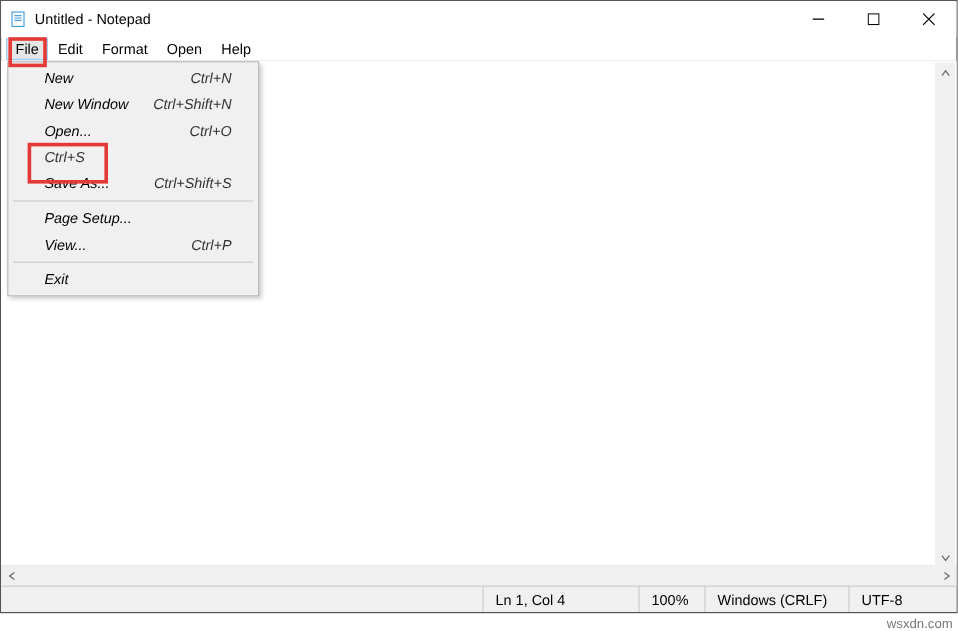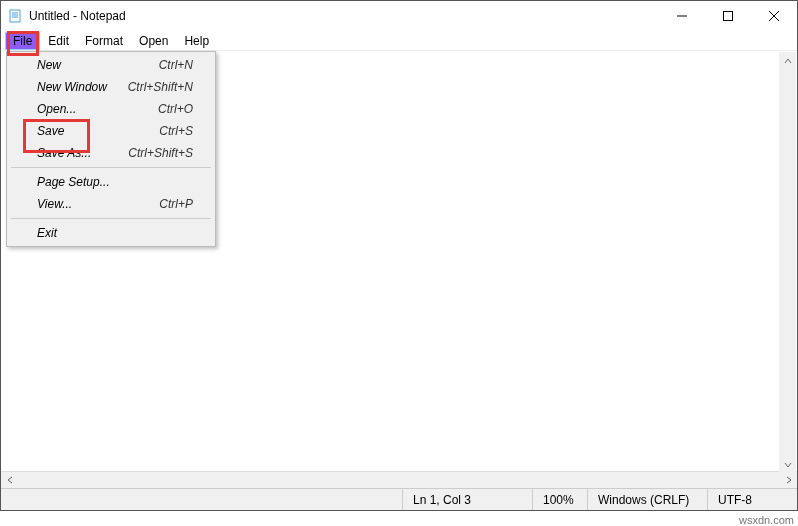--- a/index.html
+++ b/index.html
@@ -6,21 +6,21 @@
     body { width: 798px; height: 526px; background: #fff; position: relative; overflow: hidden; }
     .window { width: 798px; height: 511px; border: 1px solid #555; background: #fff; display: flex; flex-direction: column; position: relative; }
     .titlebar { height: 30px; display: flex; align-items: center; padding-left: 6px; background: #fff; }
     .titlebar .app-icon { width: 16px; height: 16px; margin-right: 6px; display:flex; align-items:center; justify-content:center;}
     .titlebar .title { font-size: 12px; color: #000; flex: 1; }
     .winbtns { display: flex; height: 30px; }
     .winbtn { width: 46px; display:flex; align-items:center; justify-content:center; }
     .winbtn svg { stroke: #000; fill: none; }
     .menubar { height: 20px; display: flex; align-items: center; padding-left: 4px; border-bottom: 1px solid #eee; }
     .menubar .menuitem { padding: 2px 8px; font-size: 12px; cursor: default; }
-    .menubar .menuitem.active { background: #8b5cf6; border: 1px solid #99d1ff; padding: 1px 7px; }
+    .menubar .menuitem.active { background: #e5e5e5; border: 1px solid #99d1ff; padding: 1px 7px; }
     .editor { flex: 1; position: relative; background: #fff; }
     .editor textarea { width: 100%; height: 100%; border: none; resize: none; font-family: Consolas, monospace; font-size: 13px; padding: 2px 4px; outline: none; }
     .hscroll { height: 17px; background: #f0f0f0; display:flex; align-items:center; border-top:1px solid #ddd;}
     .hscroll .arrow { width:17px; height:17px; display:flex; align-items:center; justify-content:center; background:#f0f0f0;}
     .hscroll .track { flex:1; height:17px; background:#f0f0f0;}
     .vscroll { position:absolute; right:1px; top:51px; width:17px; bottom:37px; background:#f0f0f0; display:flex; flex-direction:column;}
     .vscroll .arrow{height:17px;width:17px;display:flex;align-items:center;justify-content:center;}
     .vscroll .track{flex:1;}
     .statusbar { height: 22px; display: flex; font-size: 12px; border-top: 1px solid #ccc; background:#f0f0f0;}
     .statusbar .spacer { flex: 1; }
@@ -89,21 +89,21 @@
     <div class="track"></div>
     <div class="arrow">
         <svg width="8" height="8">
           <polyline points="2,1 6,4 2,7" fill="none" stroke="#666"></polyline>
         </svg>
       </div>
   </div>
 
   <div class="statusbar">
     <div class="spacer"></div>
-    <div class="cell" style="min-width:130px">Ln 1, Col 3</div>
+    <div class="cell" style="min-width:130px">Ln 1, Col 4</div>
     <div class="cell" style="min-width:55px">100%</div>
     <div class="cell" style="min-width:120px">Windows (CRLF)</div>
     <div class="cell" style="min-width:90px">UTF-8</div>
   </div>
 
   <div class="vscroll">
     <div class="arrow">
         <svg width="8" height="8">
           <polyline points="1,6 4,2 7,6" fill="none" stroke="#666"></polyline>
         </svg>
@@ -123,21 +123,20 @@
       </div>
     <div class="ditem">
         <span class="dlabel">New Window</span>
         <span class="dshort">Ctrl+Shift+N</span>
       </div>
     <div class="ditem">
         <span class="dlabel">Open...</span>
         <span class="dshort">Ctrl+O</span>
       </div>
     <div class="ditem">
-        <span class="dlabel">Save</span>
         <span class="dshort">Ctrl+S</span>
       </div>
     <div class="ditem">
         <span class="dlabel">Save As...</span>
         <span class="dshort">Ctrl+Shift+S</span>
       </div>
     <div class="sep"></div>
     <div class="ditem">
         <span class="dlabel">Page Setup...</span>
         <span class="dshort"></span>

